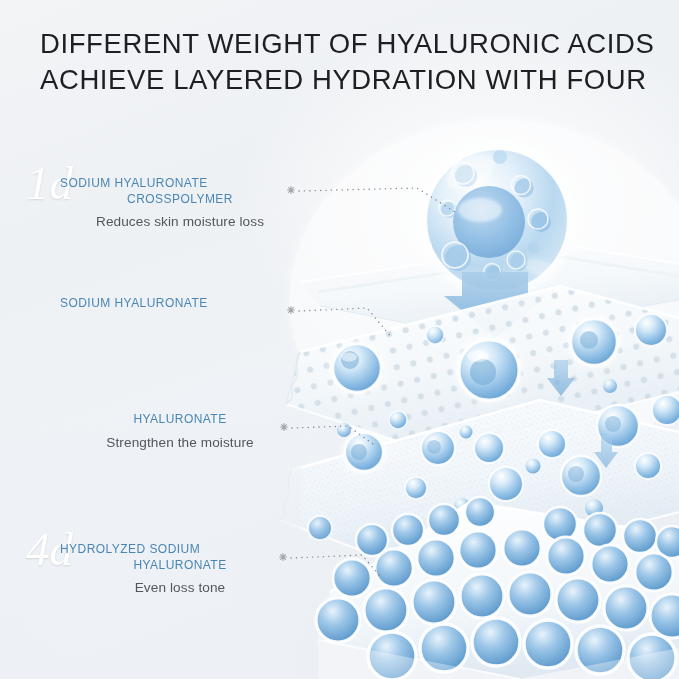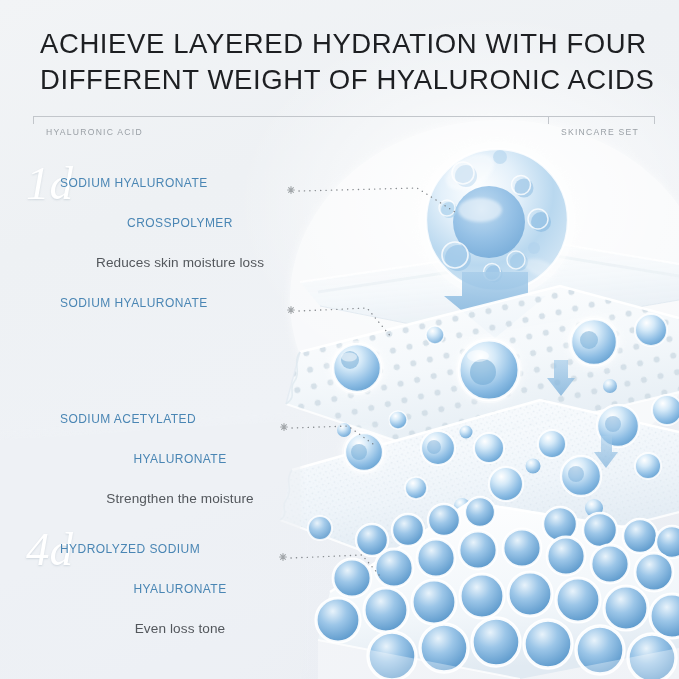--- a/index.html
+++ b/index.html
@@ -127,29 +127,28 @@
     color: #4a86b4;
     line-height: 1.30;
     font-weight: 400;
     margin: 0;
     padding-left: 30px;
   }
   .entry-name.center-2 {
     text-align: center;
     padding-left: 8px;
     padding-right: 8px;
-    margin-top: 24px;
   }
   .entry-desc {
     position: relative;
     font-size: 13.6px;
     color: #53575c;
     letter-spacing: 0.1px;
     line-height: 1.45;
-    margin-top: 22px;
+    margin-top: 5px;
     text-align: center;
     padding-left: 8px;
     padding-right: 8px;
   }
 
   
   .entry.e1 { left: 30px; top: 176px; }
   .entry.e2 { left: 30px; top: 296px; }
   .entry.e3 { left: 30px; top: 412px; }
   .entry.e4 { left: 30px; top: 542px; }
@@ -534,46 +533,37 @@
 
     <g>
       <path class="leader-dots" d="M291 558 L362 555 L380 576"></path>
       <g class="leader-star" transform="translate(283,557)">
         <path d="M0 -3.4 L0 3.4 M-3.4 0 L3.4 0 M-2.4 -2.4 L2.4 2.4 M-2.4 2.4 L2.4 -2.4"></path>
       </g>
     </g>
   </svg>
 
   <div class="title-block">
+    <div class="title-line">DIFFERENT WEIGHT OF HYALURONIC ACIDS</div>
     <div class="title-line">ACHIEVE LAYERED HYDRATION WITH FOUR</div>
-    <div class="title-line">DIFFERENT WEIGHT OF HYALURONIC ACIDS</div>
   </div>
 
-  <div class="meta-bar">
-    <div class="meta-rule"></div>
-    <div class="meta-tick t-left"></div>
-    <div class="meta-tick t-mid"></div>
-    <div class="meta-tick t-right"></div>
-    <div class="meta-label m-left">HYALURONIC ACID</div>
-    <div class="meta-label m-right">SKINCARE SET</div>
-  </div>
 
   <div class="entry e1">
     <div class="entry-num">1d</div>
     <div class="entry-name">SODIUM HYALURONATE</div>
     <div class="entry-name center-2">CROSSPOLYMER</div>
     <div class="entry-desc">Reduces skin moisture loss</div>
   </div>
 
   <div class="entry e2">
     <div class="entry-name">SODIUM HYALURONATE</div>
   </div>
 
   <div class="entry e3">
-    <div class="entry-name">SODIUM ACETYLATED</div>
     <div class="entry-name center-2">HYALURONATE</div>
     <div class="entry-desc">Strengthen the moisture</div>
   </div>
 
   <div class="entry e4">
     <div class="entry-num">4d</div>
     <div class="entry-name">HYDROLYZED SODIUM</div>
     <div class="entry-name center-2">HYALURONATE</div>
     <div class="entry-desc">Even loss tone</div>
   </div>

